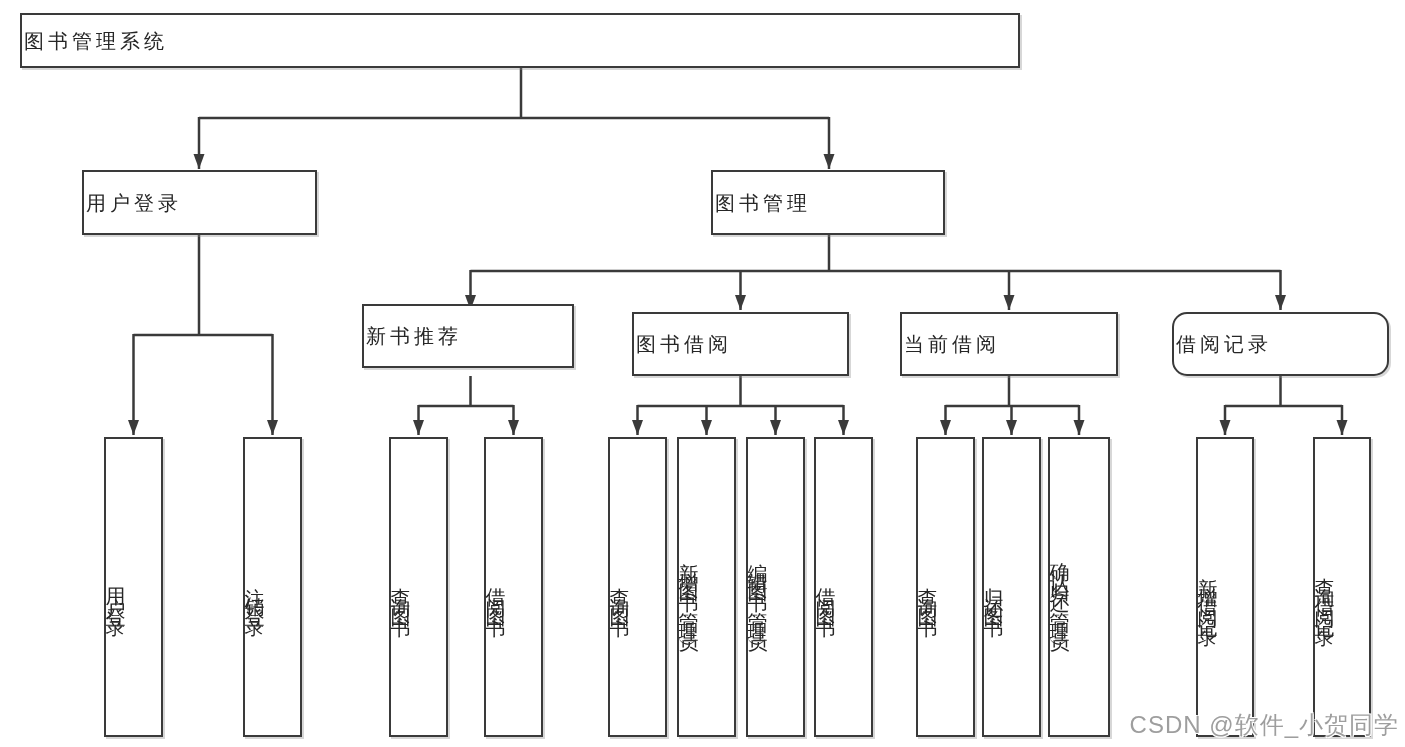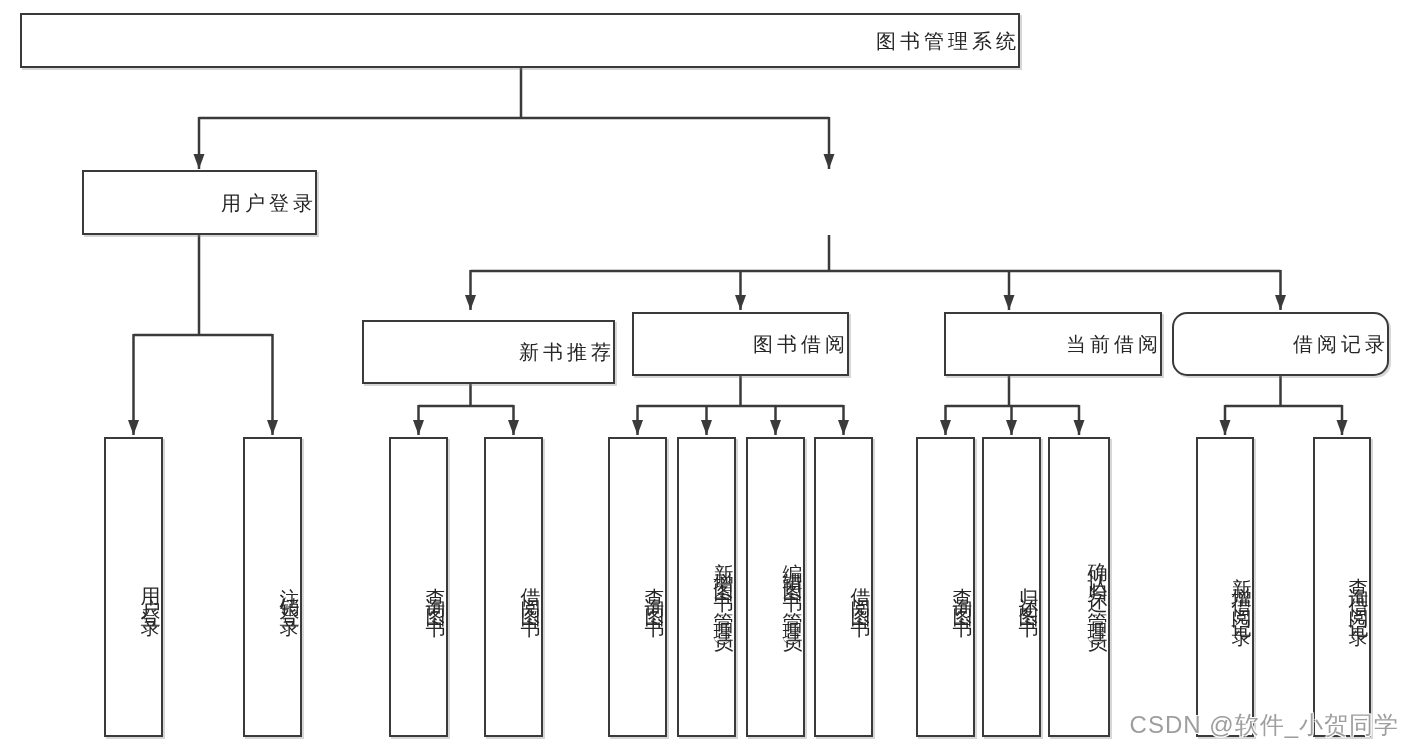--- a/index.html
+++ b/index.html
@@ -13,21 +13,21 @@
     font-family:"Liberation Sans","DejaVu Sans",sans-serif;
     overflow:hidden;
   }
   svg.edges{position:absolute;left:0;top:0;width:1405px;height:747px;}
   svg.edges path{stroke:var(--c-line);stroke-width:2.5;fill:none;}
   svg.edges .arrow{marker-end:url(#arrowhead);}
   #arrowhead path{fill:var(--c-line);stroke:none;}
   .box{
     position:absolute; box-sizing:border-box;
     border:2.5px solid var(--c-border); background:#fff;
-    display:flex; align-items:center; justify-content:flex-end;
+    display:flex; align-items:center; justify-content:flex-start;
     box-shadow:2px 2px 0 rgba(140,140,140,0.35);
     color:var(--c-text);
   }
   .box .h-label{
     font-size:20px; letter-spacing:4px; line-height:1;
     white-space:nowrap; transform:translateX(2px);
   }
   .box .v-label{
     writing-mode:vertical-rl; text-orientation:mixed;
     font-size:20px; line-height:1; letter-spacing:10px;
@@ -86,28 +86,31 @@
     <path class="arrow" d="M1342,405 V435"></path>
   </svg>
 
   <div class="box" style="left:20px;top:13px;width:1000px;height:55px;">
     <span class="h-label">图书管理系统</span>
   </div>
 
   <div class="box" style="left:82px;top:170px;width:235px;height:65px;">
     <span class="h-label">用户登录</span>
   </div>
+  <div class="box" style="left:711px;top:170px;width:234px;height:65px;">
+    <span class="h-label">图书管理</span>
+  </div>
 
-  <div class="box" style="left:362px;top:320px;width:253px;height:64px;">
+  <div class="box" style="left:362px;top:304px;width:212px;height:64px;">
     <span class="h-label">新书推荐</span>
   </div>
-  <div class="box" style="left:632px;top:312px;width:217px;height:64px;padding-left:32px;">
+  <div class="box" style="left:632px;top:312px;width:217px;height:64px;">
     <span class="h-label">图书借阅</span>
   </div>
-  <div class="box" style="left:900px;top:312px;width:218px;height:64px;margin-left:44px;">
+  <div class="box" style="left:900px;top:312px;width:218px;height:64px;">
     <span class="h-label">当前借阅</span>
   </div>
   <div class="box" style="left:1172px;top:312px;width:217px;height:64px;border-radius:15px;">
     <span class="h-label">借阅记录</span>
   </div>
 
   <div class="box" style="left:104px;top:437px;width:59px;height:300px;">
     <span class="v-label">用户登录</span>
   </div>
   <div class="box" style="left:243px;top:437px;width:59px;height:300px;">

